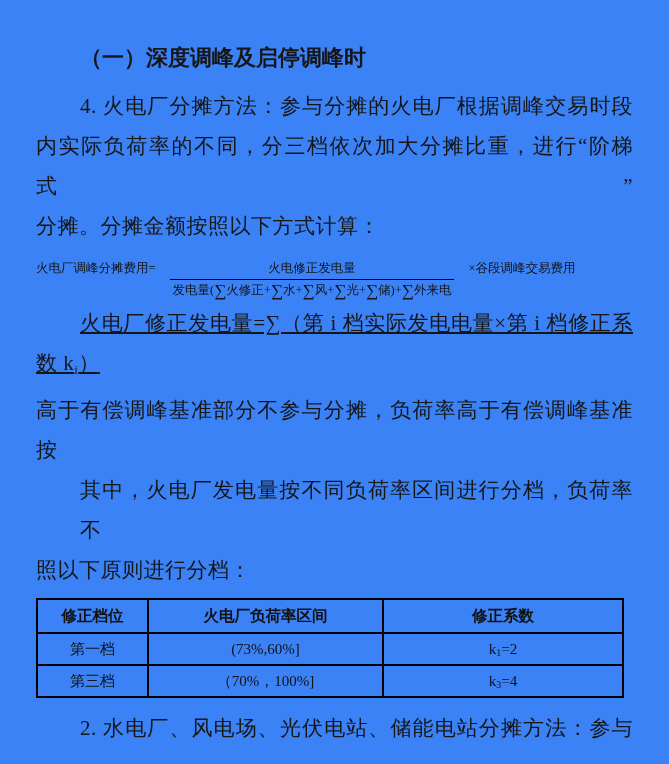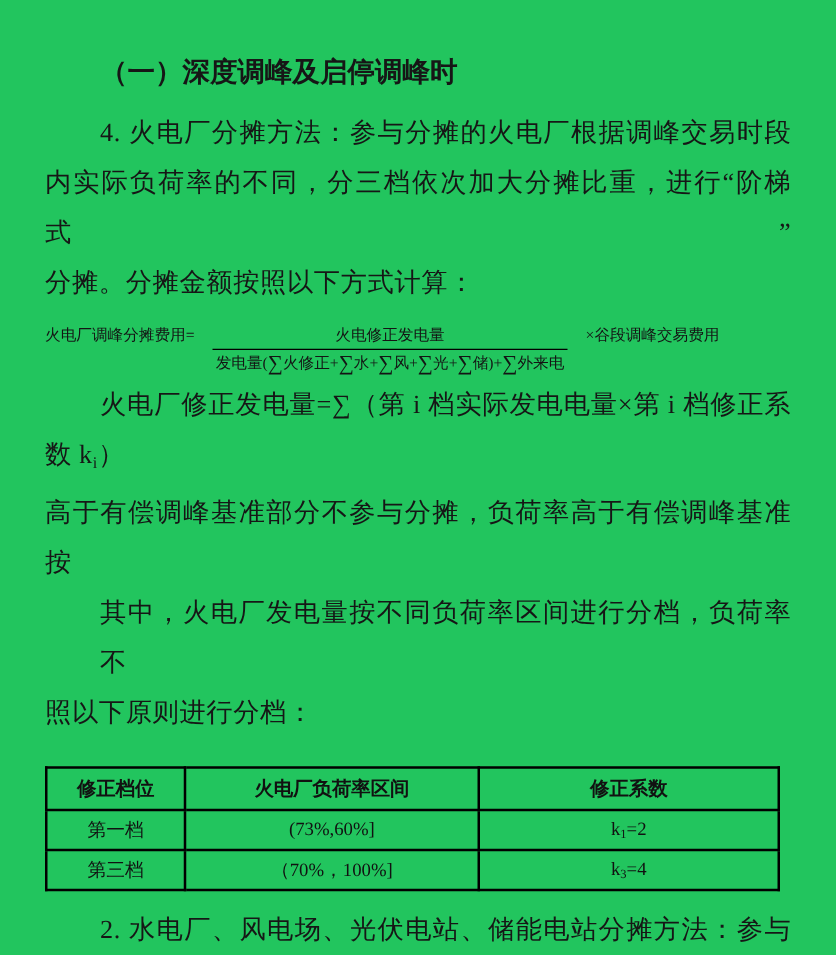--- a/index.html
+++ b/index.html
@@ -2,21 +2,21 @@
 <html><head>
 <meta charset="utf-8">
 <title>Document</title>
 <style>
   html,body { margin:0; padding:0; background:#ffffff; }
   .page {
     position:relative;
     width:669px; height:764px;
     box-sizing:border-box;
     padding:42px 36px 0 36px;
-    background:#22c55e;
+    background:#3b82f6;
     overflow:hidden;
     font-family:"Liberation Serif","DejaVu Serif",serif;
     color:#161616;
   }
   .heading {
     font-size:22px; font-weight:700;
     line-height:32px;
     padding-left:44px;
     margin:0 0 12px 0;
     white-space:nowrap;
@@ -37,29 +37,29 @@
     white-space:nowrap;
     color:#141414;
   }
   .frac { display:inline-flex; flex-direction:column; align-items:center; margin:0 14px; }
   .frac-top { padding:0 3px 2px 3px; }
   .frac-bot {
     border-top:1.5px solid #000;
     padding:2px 3px 0 3px;
   }
   .sigma { font-size:17px; line-height:1; vertical-align:-2px; }
-  .f2line { font-size:21px; line-height:40px; letter-spacing:0.5px; }
+  .f2line { font-size:21px; line-height:40px; letter-spacing:0.5px;text-decoration:underline; }
   .subscript { font-size:13px; vertical-align:-4px; }
 
   
   .dtable {
     border-collapse:collapse;
     table-layout:fixed;
     width:586px;
-    margin:23px 0 10px 0;
+    margin:8px 0 10px 0;
   }
   .dtable th, .dtable td {
     border:2px solid #000;
     text-align:center;
     vertical-align:middle;
     padding:0;
     height:30px;
     font-size:15px;
     color:#111;
   }

